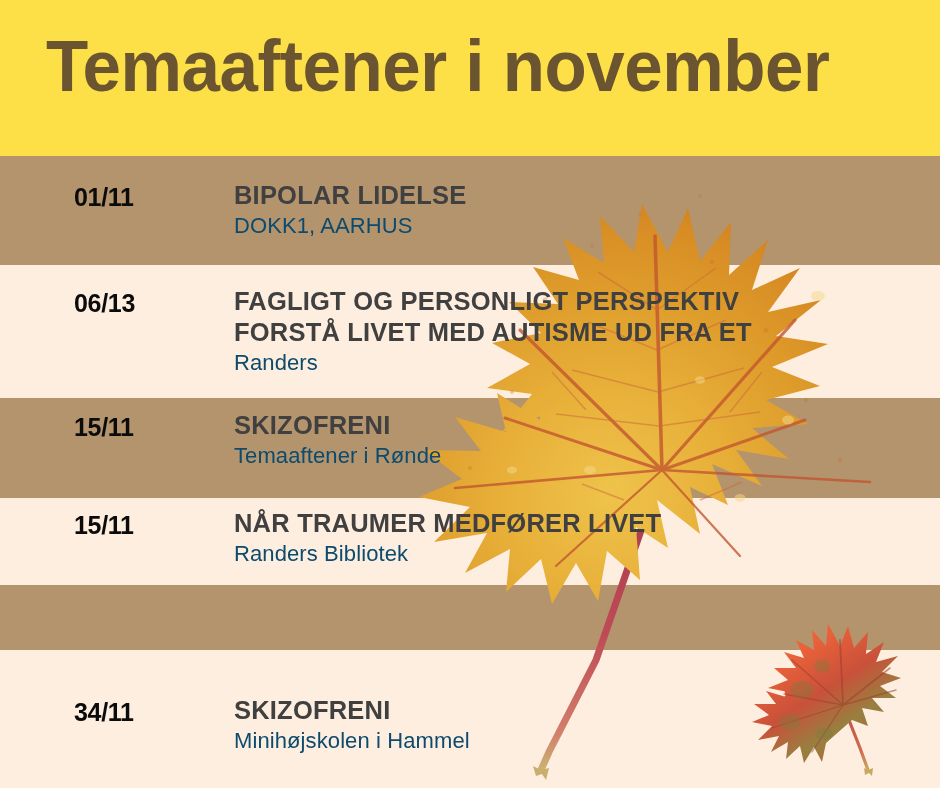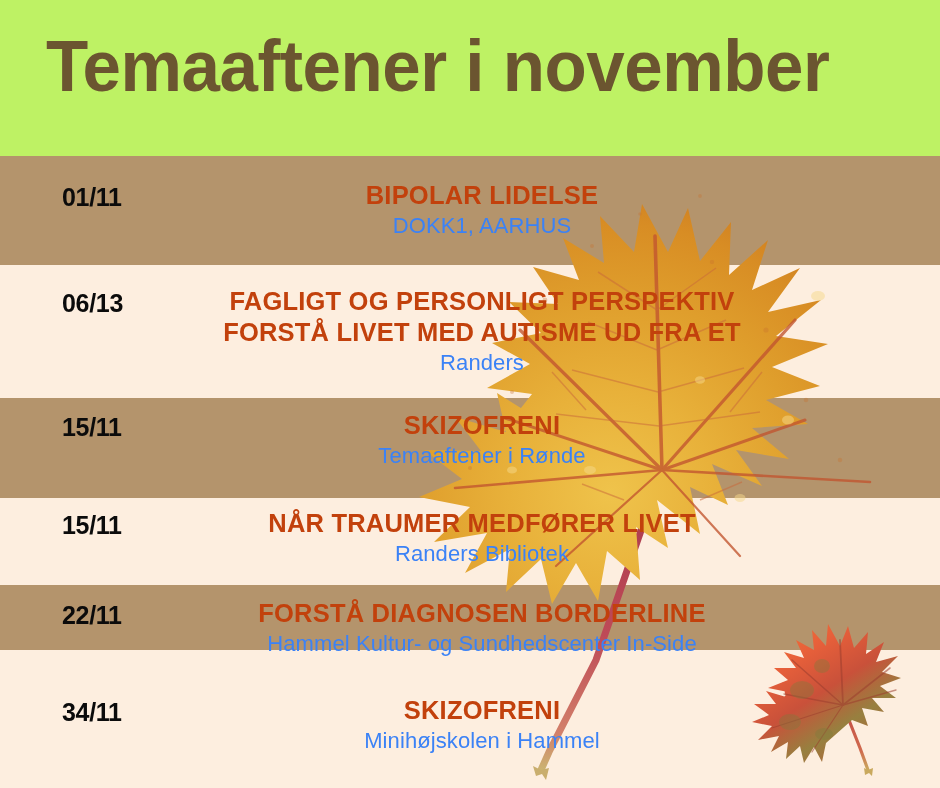--- a/index.html
+++ b/index.html
@@ -8,21 +8,21 @@
     background:#ffffff;
     font-family:"Liberation Sans","DejaVu Sans",sans-serif;
   }
   #poster{
     position:relative;width:940px;height:788px;overflow:hidden;background:#ffffff;
   }
 
   
   .header{
     position:absolute;left:0;top:0;width:940px;height:156px;
-    background:#bef264;z-index:1;
+    background:#fde047;z-index:1;
   }
   .header-title{
     position:absolute;left:46px;top:26px;
     font-family:"Liberation Sans Narrow","Liberation Sans","DejaVu Sans Condensed",sans-serif;
     font-size:72px;line-height:80px;font-weight:700;
     color:#6B5530;
     letter-spacing:-0.5px;
     transform:scaleX(0.96);transform-origin:left center;
     white-space:nowrap;
   }
@@ -31,33 +31,33 @@
   .bands{position:absolute;left:0;top:0;width:940px;height:788px;z-index:2;}
   .band{position:absolute;left:0;width:940px;}
   .band.brown{background:#B4946C;}
   .band.cream{background:#FDEEDF;}
 
   
   .leaf-layer{position:absolute;left:0;top:0;width:940px;height:788px;z-index:3;pointer-events:none;}
 
   
   .rows{position:absolute;left:0;top:0;width:940px;height:788px;z-index:4;}
-  .row{position:absolute;left:0;width:752px;text-align:center;}
+  .row{position:absolute;left:12px;width:752px;}
   .row .date{
     position:absolute;left:62px;
     font-size:25px;font-weight:700;color:#0b0b0b;
     letter-spacing:-0.3px;white-space:nowrap;
   }
   .row .info{position:absolute;left:222px;right:10px;}
   .row .title{
-    font-size:25.5px;font-weight:700;color:#c2410c;
+    font-size:25.5px;font-weight:700;color:#404040;
     letter-spacing:0.2px;line-height:31px;white-space:nowrap;
   }
   .row .venue{
-    font-size:22px;font-weight:400;color:#3b82f6;
+    font-size:22px;font-weight:400;color:#0c4a6e;
     letter-spacing:0.1px;line-height:28px;white-space:nowrap;
     margin-top:1px;
   }
 </style>
 </head>
 <body>
 
 <div id="poster">
 
   <div class="bands">
@@ -245,27 +245,20 @@
     </div>
 
     <div class="row" style="top:498px;height:87px;">
       <div class="date" style="top:13px;">15/11</div>
       <div class="info" style="top:10px;">
         <div class="title">NÅR TRAUMER MEDFØRER LIVET</div>
         <div class="venue">Randers Bibliotek</div>
       </div>
     </div>
 
-    <div class="row" style="top:585px;height:65px;">
-      <div class="date" style="top:16px;">22/11</div>
-      <div class="info" style="top:13px;">
-        <div class="title">FORSTÅ DIAGNOSEN BORDERLINE</div>
-        <div class="venue">Hammel Kultur- og Sundhedscenter In-Side</div>
-      </div>
-    </div>
 
     <div class="row" style="top:650px;height:138px;">
       <div class="date" style="top:48px;">34/11</div>
       <div class="info" style="top:45px;">
         <div class="title">SKIZOFRENI</div>
         <div class="venue">Minihøjskolen i Hammel</div>
       </div>
     </div>
 
   </div>

